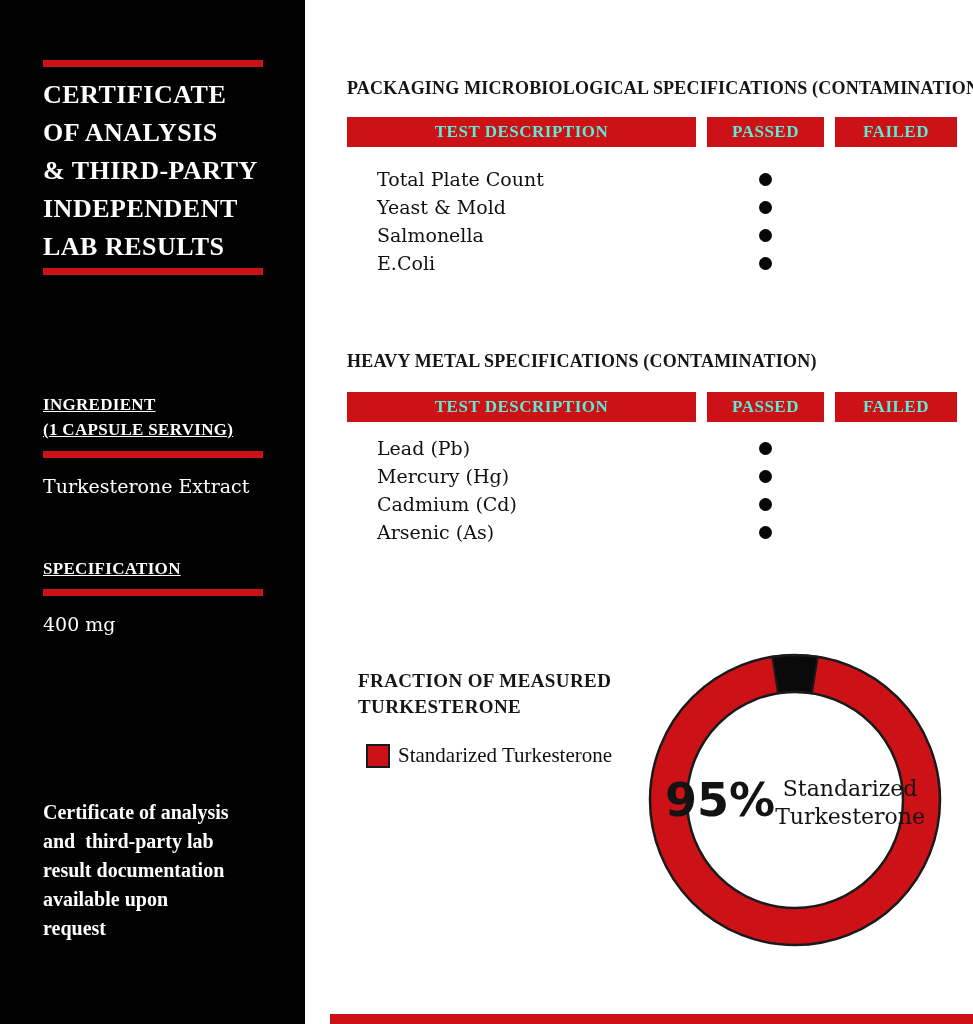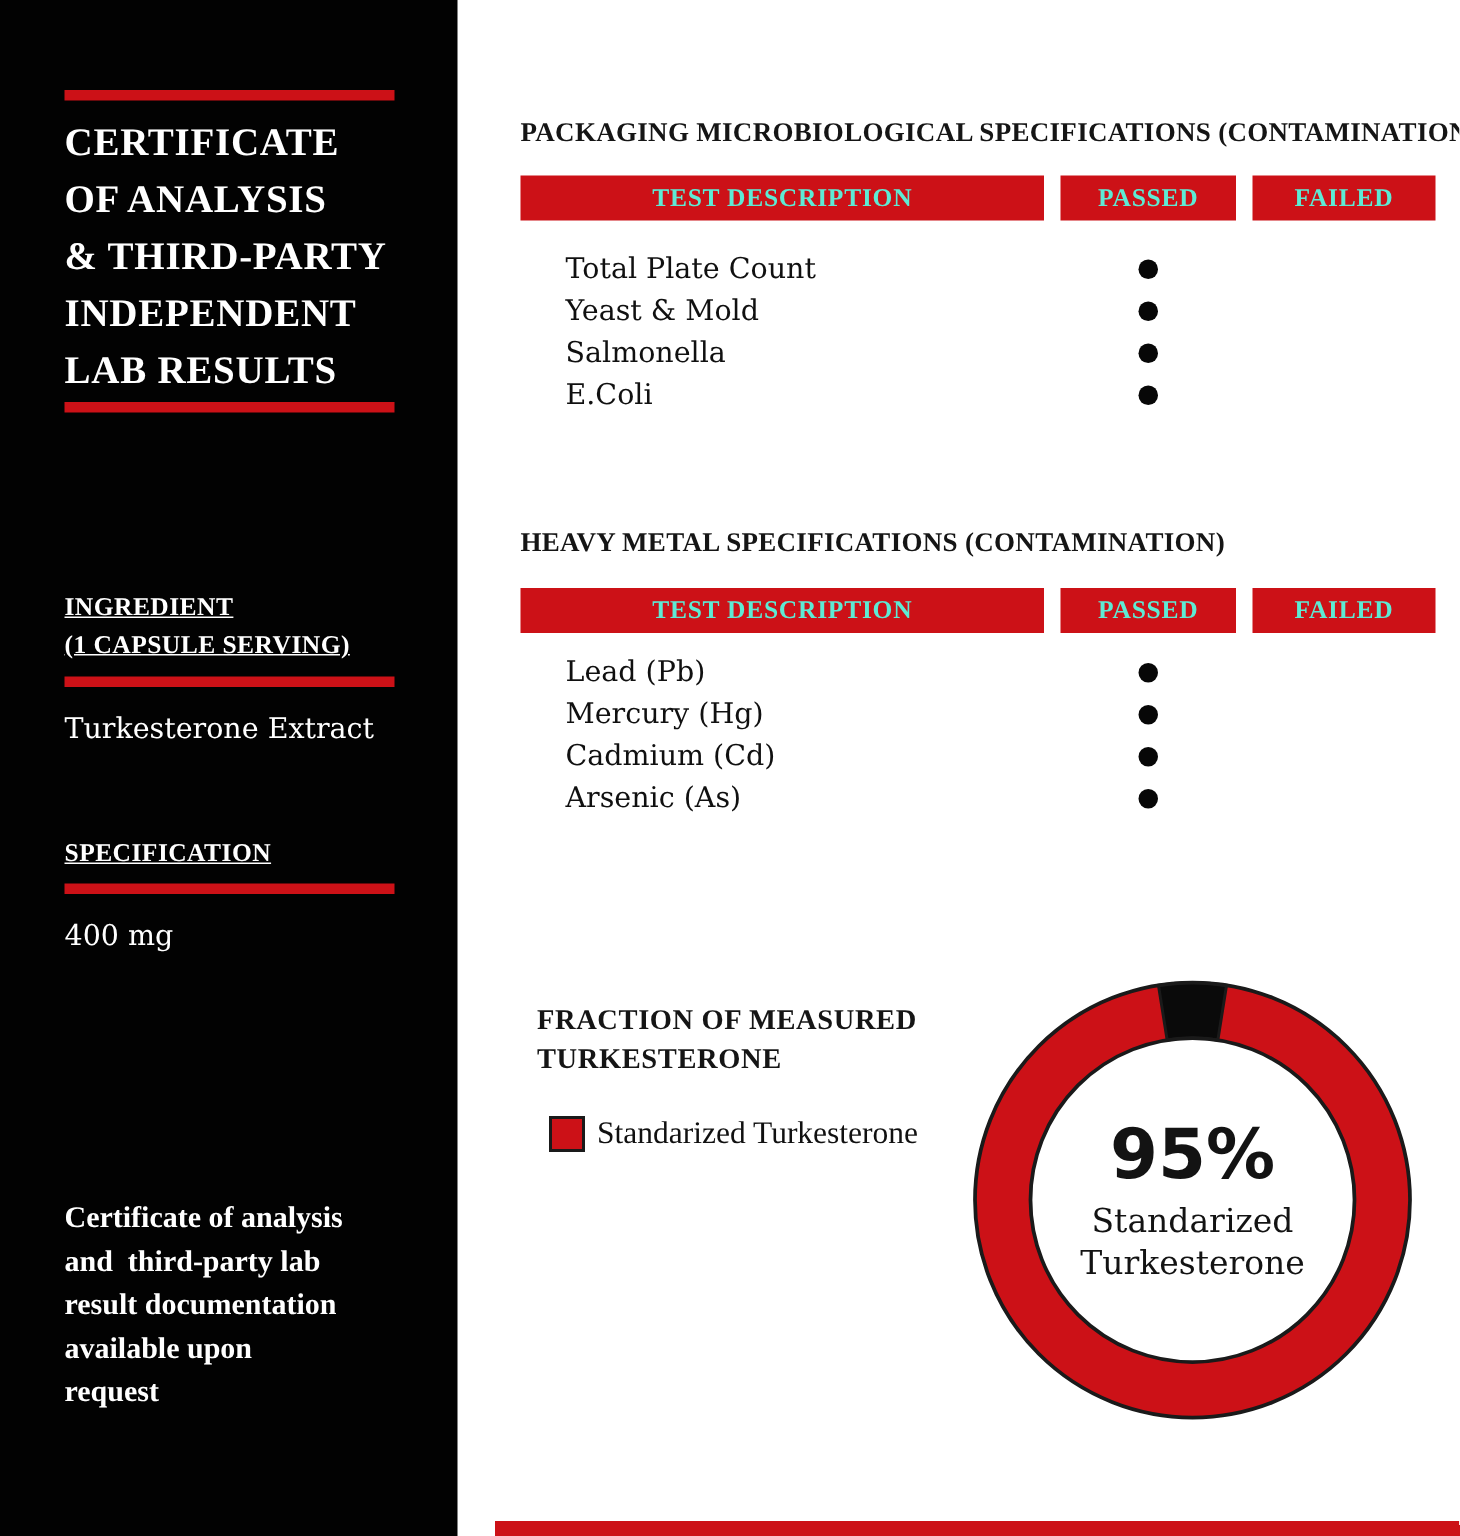--- a/index.html
+++ b/index.html
@@ -46,21 +46,21 @@
   .row .dot-pass{left:412px}
 
   
   .chart-title{position:absolute;left:358px;top:668px;margin:0;font:bold 19px "Liberation Serif",serif;
       line-height:26px;letter-spacing:.4px;color:#151515;white-space:pre-line;}
   .legend{position:absolute;left:366px;top:743px;display:flex;align-items:center;}
   .legend .swatch{width:20px;height:20px;background:var(--red,#cc1117);border:2px solid #1a1a1a;margin-right:8px;}
   .legend .legend-label{font:21px "Liberation Serif",serif;color:#101010;white-space:nowrap;}
   .donut{position:absolute;left:645px;top:650px;width:300px;height:300px;}
   .donut-center{position:absolute;left:645px;top:650px;width:300px;height:300px;
-      display:flex;flex-direction:column;align-items:center;justify-content:center;text-align:center;pointer-events:none;}
+      display:flex;flex-direction:row;align-items:center;justify-content:center;text-align:center;pointer-events:none;}
   .pct{font:bold 46px "DejaVu Sans",sans-serif;color:#131313;line-height:52px;}
   .sub{font:22px "DejaVu Serif",serif;line-height:28px;color:#131313;white-space:pre-line;margin-top:6px;}
 
   .bottom-strip{position:absolute;left:330px;top:1014px;width:643px;height:10px;background:var(--red,#cc1117);}
 </style>
 </head>
 <body>
 
 <div class="page">
 

